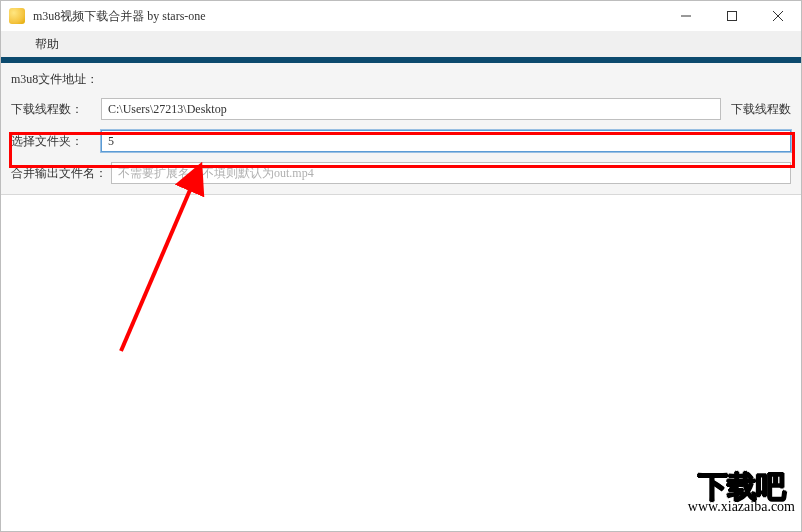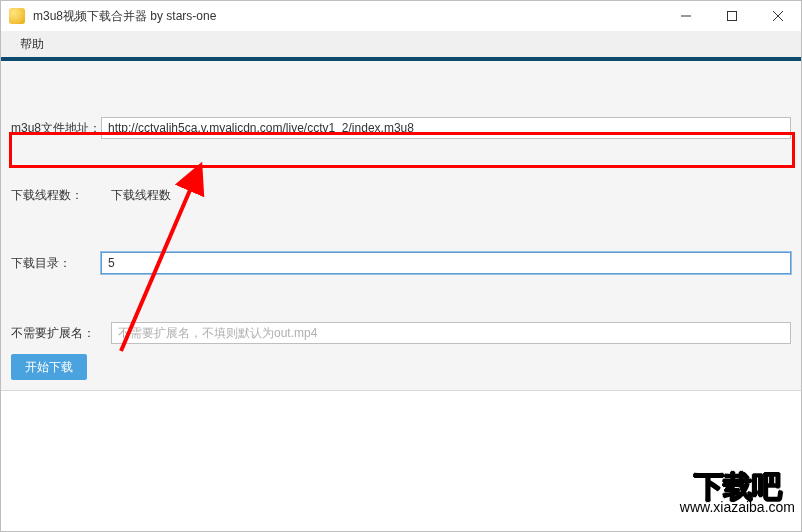--- a/index.html
+++ b/index.html
@@ -13,20 +13,21 @@
     width:802px;
     height:532px;
   }
   .outer-border{
     box-sizing:border-box;
     width:802px;
     height:532px;
     border:1px solid #bdbdbd;
     position:relative;
     background:#fff;
+    font-family:Liberation Serif, serif;
   }
   
   .titlebar{
     height:30px;
     display:flex;
     align-items:center;
     padding-left:8px;
     background:#fff;
   }
   .titlebar .app-icon{
@@ -52,40 +53,39 @@
     justify-content:center;
     color:#333;
   }
   .win-btn svg{display:block;}
   
   .menubar{
     height:26px;
     background:#f0f0f0;
     display:flex;
     align-items:center;
-    padding-left:9px;
-    border-bottom:4px solid #0c4a6e;
+    padding-left:24px;
+    border-bottom:6px solid #0c4a6e;
     font-size:12px;
   }
   .menubar .menu-item{
     padding:4px 10px;
     color:#333;
   }
   
   .form-panel{
     background:#f5f5f5;
     border-bottom:1px solid #d8d8d8;
     padding:8px 10px 10px 10px;
   }
   .form-row{
     display:flex;
     align-items:center;
     margin-bottom:10px;
     font-size:12px;
-    margin-top:48px;
   }
   .form-row:last-child{margin-bottom:0;}
   .form-label{
     width:90px;
     color:#333;
     text-align:left;
     white-space:nowrap;
   }
   .text-input{
     flex:1;
@@ -182,41 +182,38 @@
   </div>
 
   <div class="menubar">
     <div class="menu-item">帮助</div>
   </div>
 
   <div class="form-panel">
 
     <div class="form-row">
       <div class="form-label">m3u8文件地址：</div>
-      <input class="text-input" type="text" value="http://cctvalih5ca.v.myalicdn.com/live/cctv1_2/index.m3u8" style="">
     </div>
 
     <div class="form-row">
       <div class="form-label">下载线程数：</div>
+      <input class="text-input" type="text" value="C:\Users\27213\Desktop" style="">
       <div class="after-input">下载线程数</div>
     </div>
 
     <div class="form-row">
-      <div class="form-label">下载目录：</div>
+      <div class="form-label">选择文件夹：</div>
       <input class="text-input focused" type="text" value="5" style="">
     </div>
 
     <div class="form-row">
-      <div class="form-label" style="width:100px">不需要扩展名：</div>
+      <div class="form-label" style="width:100px">合并输出文件名：</div>
       <input class="text-input" type="text" placeholder="不需要扩展名，不填则默认为out.mp4" style="">
     </div>
 
-    <div class="form-row" style="margin-top:4px;margin-bottom:0;">
-      <button class="primary-btn">开始下载</button>
-    </div>
 
   </div>
 
   <div class="highlight-rect" style="left:8px;top:131px;width:780px;height:30px;"></div>
 
   <svg class="arrow-svg" style="left:0;top:0;" width="802" height="532">
     <defs>
       <marker id="arrowhead" markerWidth="8" markerHeight="8" refX="6" refY="4" orient="auto">
         <polygon points="0 0, 8 4, 0 8" fill="#ff0000"></polygon>
       </marker>

